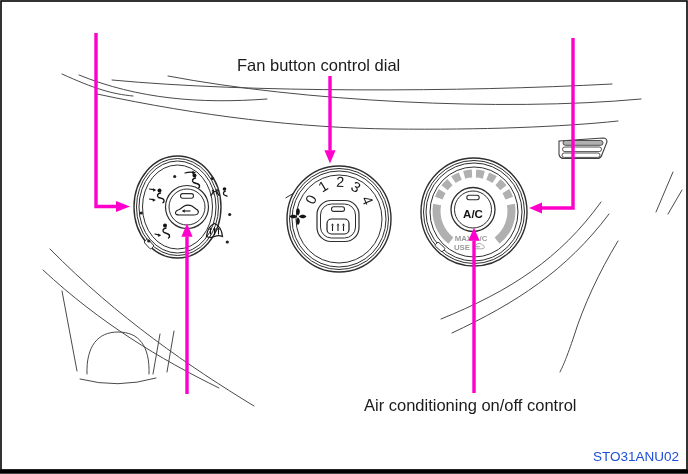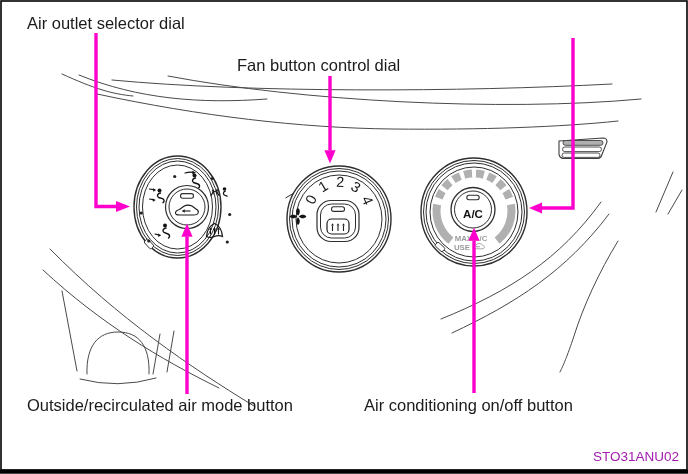--- a/index.html
+++ b/index.html
@@ -1,20 +1,20 @@
 <!DOCTYPE html>
 <html><head>
 <meta charset="utf-8">
 <style>
   html,body{margin:0;padding:0;background:#fff;}
   #stage{position:relative;width:688px;height:474px;background:#fff;overflow:hidden;
          font-family:"Liberation Sans",sans-serif;}
   #lineart{position:absolute;left:0;top:0;}
   .label{position:absolute;font:16.5px/1.2 "Liberation Sans",sans-serif;color:#1b1b1b;white-space:nowrap;z-index:3;}
-  .figcode{position:absolute;font:13.5px/1 "Liberation Sans",sans-serif;color:#a21caf;z-index:3;}
+  .figcode{position:absolute;font:13.5px/1 "Liberation Sans",sans-serif;color:#1d4ed8;z-index:3;}
   svg text{font-family:"Liberation Sans",sans-serif;}
 </style>
 </head>
 <body>
 
 <div id="stage">
 
   <svg id="lineart" width="688" height="474" viewBox="0 0 688 474">
 
     <rect x="1" y="1" width="686" height="469" fill="none" stroke="#000" stroke-width="1.6"></rect>
@@ -203,23 +203,21 @@
       <polygon points="542,202.4 542,213.6 529,208" fill="#FF00CC" stroke="none"></polygon>
 
       <path d="M187,394 L187,236.5"></path>
       <polygon points="181.4,236.8 192.6,236.8 187,223.5" fill="#FF00CC" stroke="none"></polygon>
 
       <path d="M474,393 L474,240.5"></path>
       <polygon points="468.4,240.8 479.6,240.8 474,227.5" fill="#FF00CC" stroke="none"></polygon>
     </g>
   </svg>
 
-  <div class="label" style="left:27px;top:14px">Air outlet selector dial</div>
 
   <div class="label" style="left:237px;top:56px">Fan button control dial</div>
 
 
-  <div class="label" style="left:27px;top:396px">Outside/recirculated air mode button</div>
-
-  <div class="label" style="left:364px;top:396px">Air conditioning on/off button</div>
+
+  <div class="label" style="left:364px;top:396px">Air conditioning on/off control</div>
 
   <div class="figcode" style="right:9px;top:450px">STO31ANU02</div>
 </div>
 
 </body></html>

